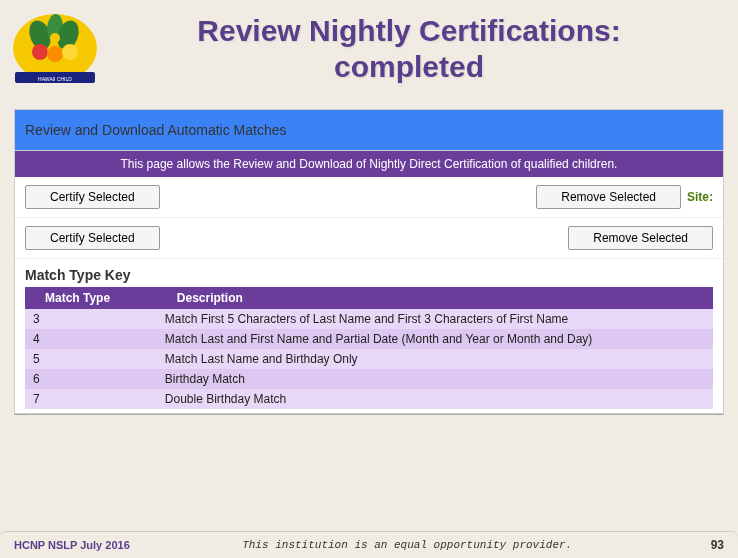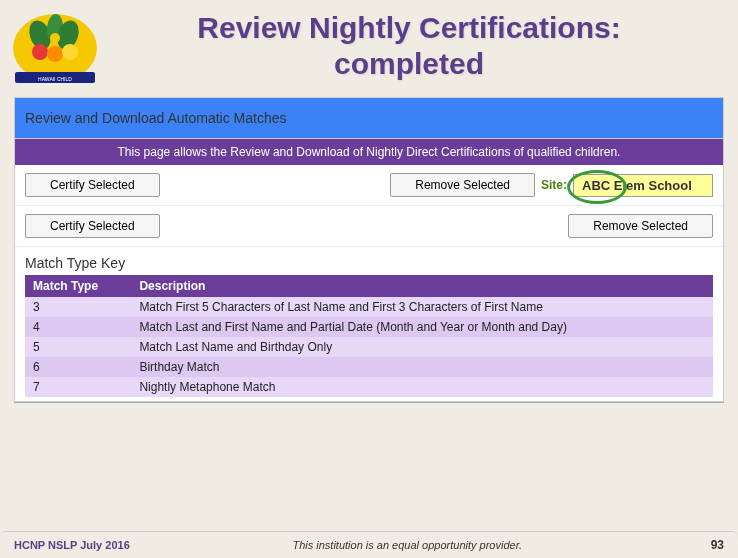--- a/index.html
+++ b/index.html
@@ -9,22 +9,22 @@
       background: #f0ece4;
       font-family: Arial, sans-serif;
       font-size: 13px;
       overflow: hidden;
       position: relative;
     }
 
     
     .header {
       display: flex;
-      align-items: flex-start;
-      padding: 10px 20px 12px 10px;
+      align-items: flex-end;
+      padding: 10px 20px 24px 10px;
       background: #f0ece4;
     }
 
     .logo-area {
       width: 90px;
       height: 75px;
       flex-shrink: 0;
     }
 
     .logo-svg {
@@ -139,38 +139,38 @@
       border-bottom: 1px solid #eee;
     }
 
     
     .match-key-section {
       padding: 8px 10px 4px;
     }
 
     .match-key-title {
       font-size: 14px;
-      font-weight: normal;
+      font-weight: bold;
       color: #333;
       margin-bottom: 4px;
     }
 
     .match-table {
       width: 100%;
       border-collapse: collapse;
       font-size: 12px;
     }
 
     .match-table thead tr {
       background: #6a3d9a;
       color: white;
     }
 
     .match-table thead th {
-      padding: 4px 8px;
+      padding: 4px 20px;
       text-align: left;
       font-weight: bold;
     }
 
     .match-table tbody tr {
       background: #e8d8f8;
     }
 
     .match-table tbody tr:nth-child(even) {
       background: #dcc8f0;
@@ -200,20 +200,21 @@
       color: #5a3e8b;
       font-weight: bold;
     }
 
     .footer-center {
       flex: 1;
       text-align: center;
       font-size: 11px;
       color: #333;
       font-style: italic;
+      font-family: Liberation Mono, monospace;
     }
 
     .footer-right {
       font-size: 12px;
       color: #333;
       font-weight: bold;
       margin-left: 26px;
     }
 
     .divider-line {
@@ -254,32 +255,28 @@
   </div>
 </div>
 
 <div class="main-panel">
 
   <div class="panel-header">
     <span>Review and Download Automatic Matches</span>
   </div>
 
   <div class="info-bar">
-    <span>This page allows the Review and Download of Nightly Direct Certifications of qualified children.</span>
+    <span>This page allows the Review and Download of Nightly Direct Certification of qualified children.</span>
   </div>
 
   <div class="toolbar-row">
     <button class="btn-certify">Certify Selected</button>
     <div class="spacer"></div>
     <button class="btn-remove">Remove Selected</button>
     <span class="site-label">Site:</span>
-    <div class="site-dropdown-wrapper">
-      <div class="site-circle"></div>
-      <div class="site-value">ABC Elem School</div>
-    </div>
   </div>
 
 
   <div class="toolbar-row2">
     <button class="btn-certify">Certify Selected</button>
     <div class="spacer"></div>
     <button class="btn-remove">Remove Selected</button>
   </div>
 
   <div class="match-key-section">
@@ -303,21 +300,21 @@
           <tr>
             <td>5</td>
             <td>Match Last Name and Birthday Only</td>
           </tr>
           <tr>
             <td>6</td>
             <td>Birthday Match</td>
           </tr>
           <tr>
             <td>7</td>
-            <td>Nightly Metaphone Match</td>
+            <td>Double Birthday Match</td>
           </tr>
         </tbody>
     </table>
   </div>
 </div>
 
 <hr class="divider-line">
 
 <div class="footer">
   <span class="footer-left">HCNP NSLP July 2016</span>

